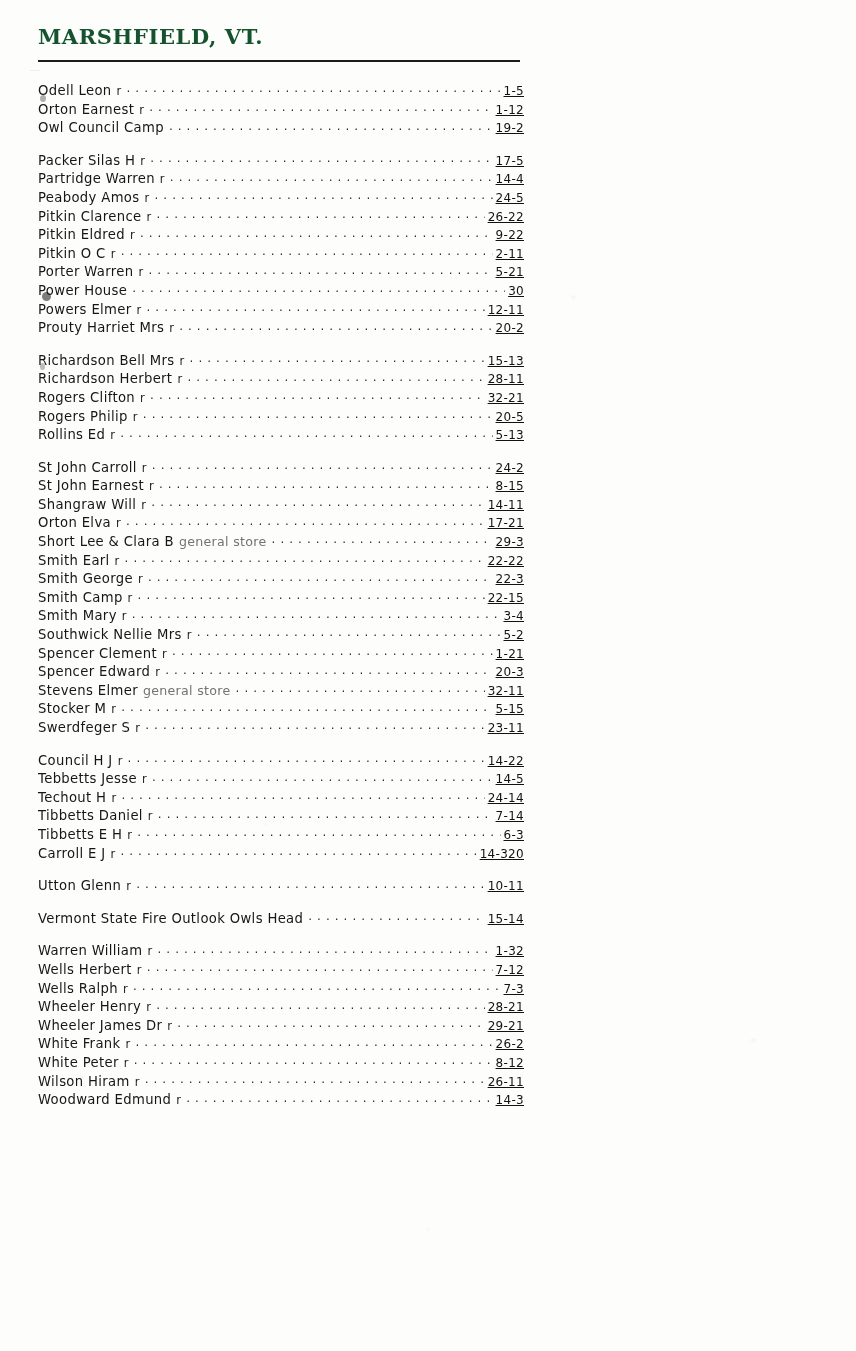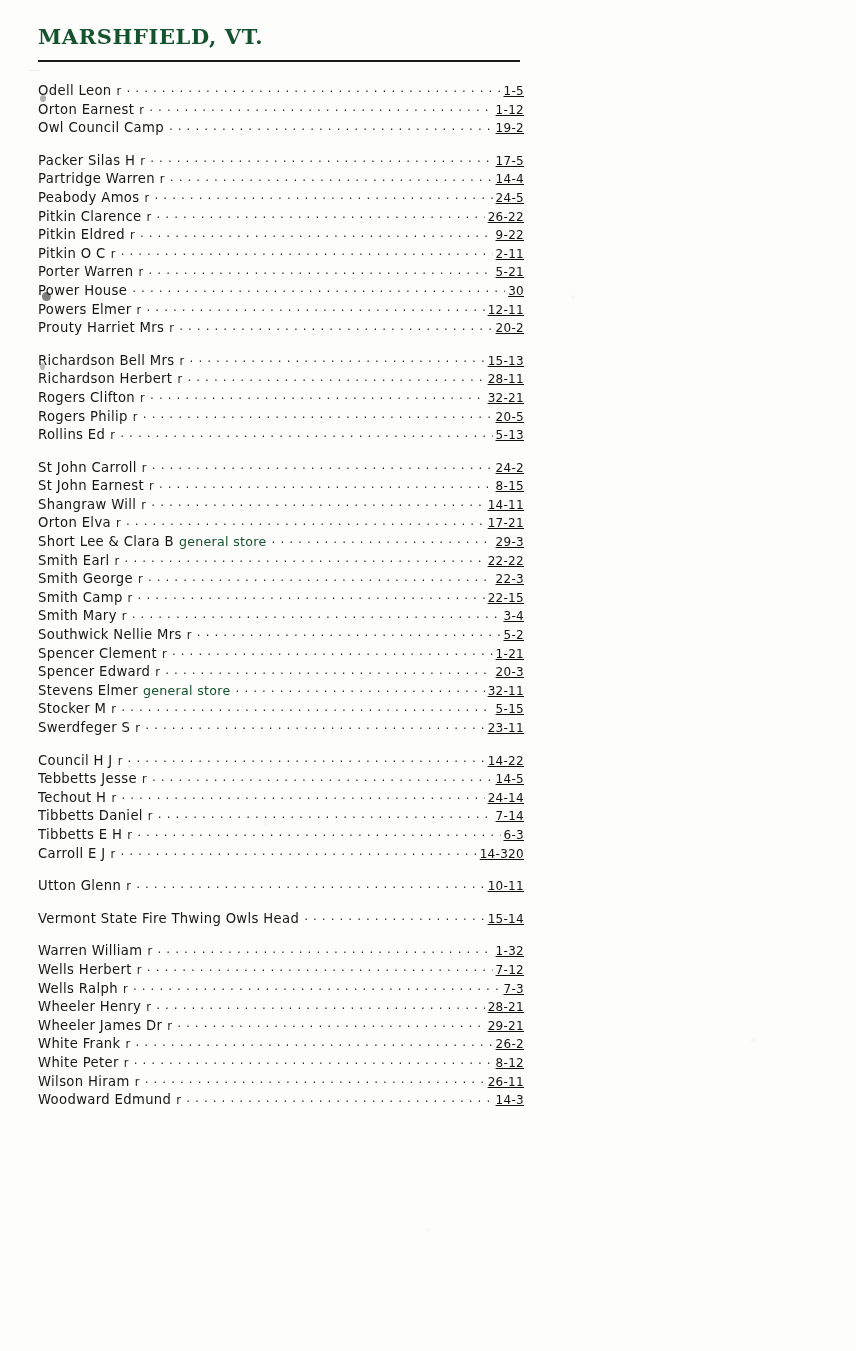--- a/index.html
+++ b/index.html
@@ -80,21 +80,21 @@
     flex: 0 0 auto;
     font-size: 11.4px;
     margin-left: 5px;
     color: #242424;
     letter-spacing: 0.3px;
   }
   .entry .biz {
     flex: 0 0 auto;
     font-size: 12.6px;
     margin-left: 5px;
-    color: #14532d;
+    color: #737373;
     letter-spacing: 0.3px;
   }
   .entry .leader {
     flex: 1 1 auto;
     margin: 0 3px 0 5px;
     overflow: hidden;
     position: relative;
     height: 14px;
   }
   .entry .leader::before {
@@ -390,21 +390,21 @@
       <div class="group">
         <div class="entry">
           <span class="name">Utton Glenn</span>
           <span class="suffix">r</span>
           <span class="leader"></span>
           <span class="num">10-11</span>
         </div>
       </div>
       <div class="group">
         <div class="entry">
-          <span class="name">Vermont State Fire Thwing Owls Head</span>
+          <span class="name">Vermont State Fire Outlook Owls Head</span>
           <span class="leader"></span>
           <span class="num">15-14</span>
         </div>
       </div>
       <div class="group">
         <div class="entry">
           <span class="name">Warren William</span>
           <span class="suffix">r</span>
           <span class="leader"></span>
           <span class="num">1-32</span>

